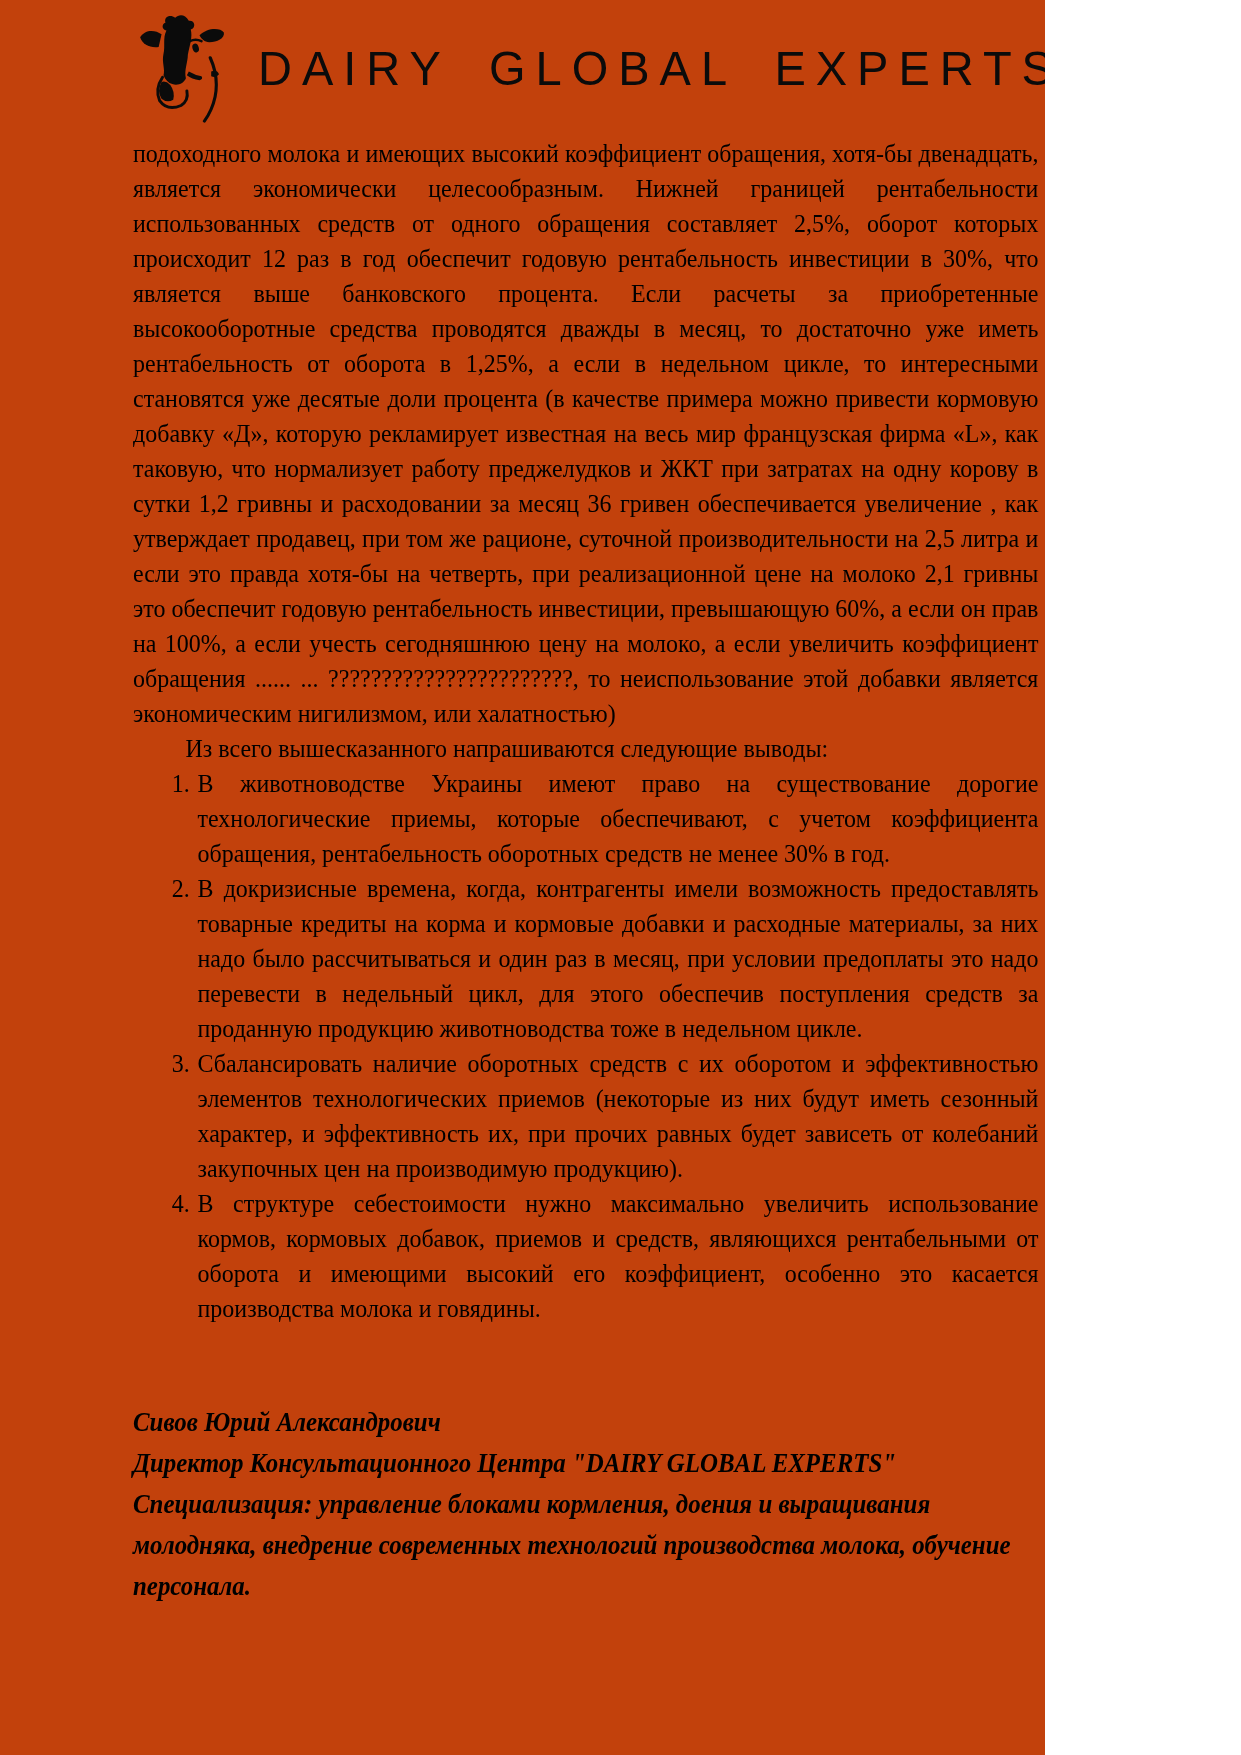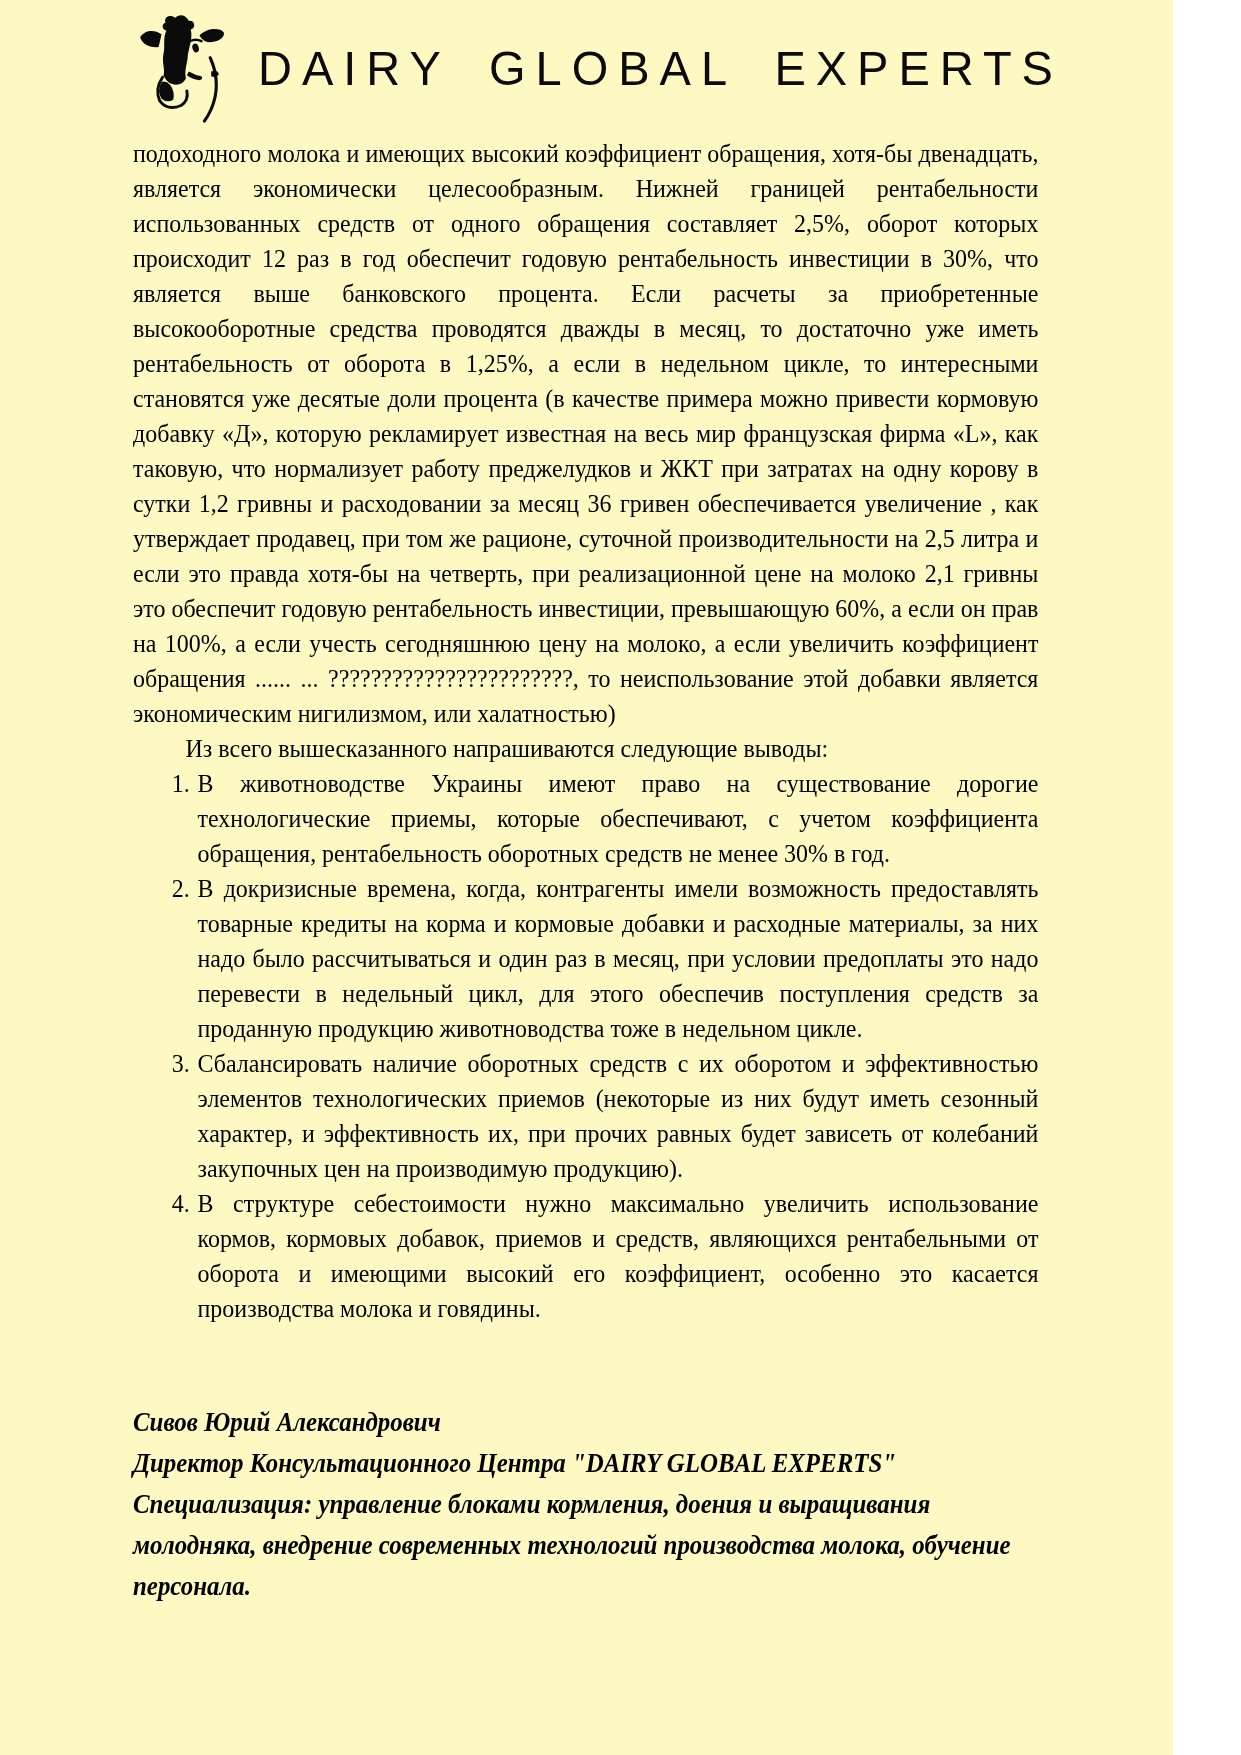--- a/index.html
+++ b/index.html
@@ -2,23 +2,23 @@
 <html><head>
 <meta charset="utf-8">
 <style>
   html, body {
     margin: 0;
     padding: 0;
     background: #ffffff;
   }
   .page {
     position: relative;
-    width: 1173px;
+    width: 1045px;
     height: 1755px;
-    background: #fef9c3;
+    background: #c2410c;
     color: #000000;
     overflow: hidden;
   }
   
   .letterhead {
     display: flex;
     align-items: center;
     padding: 8px 0 0 128px;
     height: 118px;
   }

